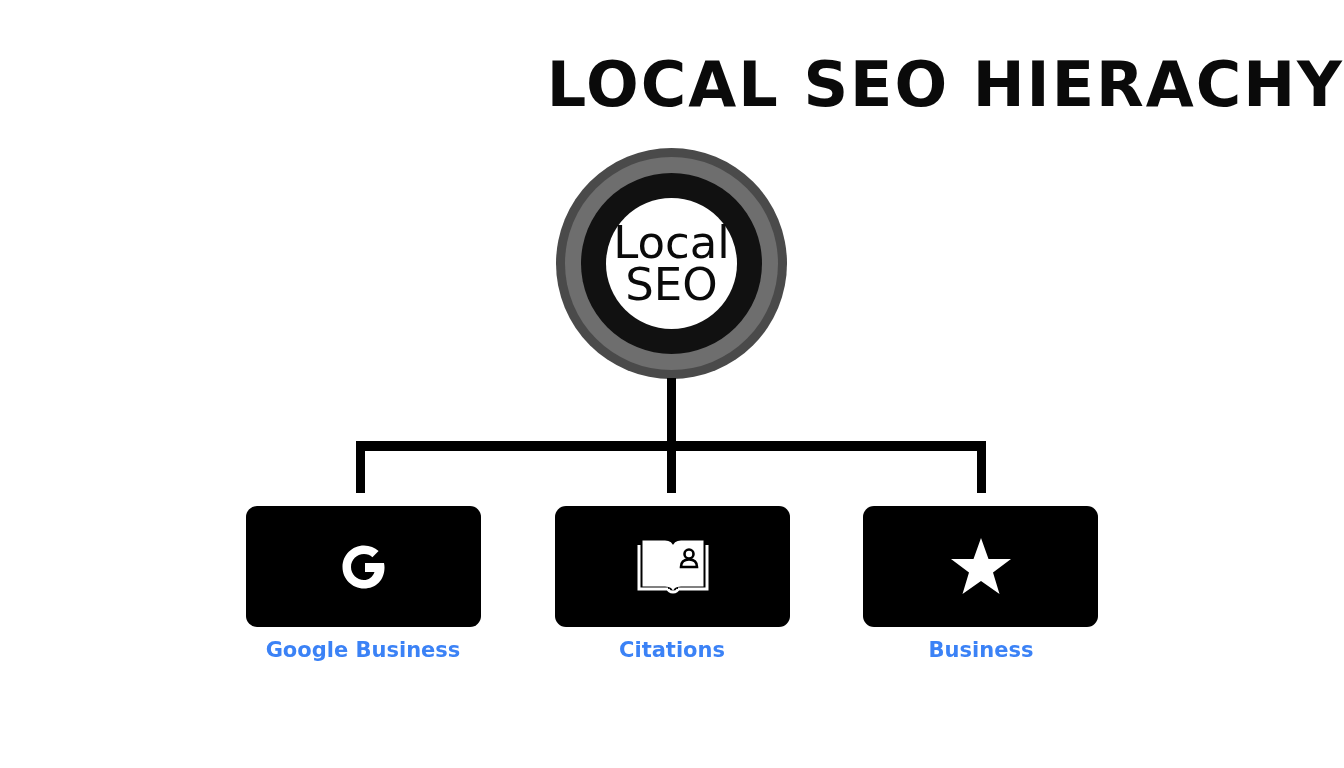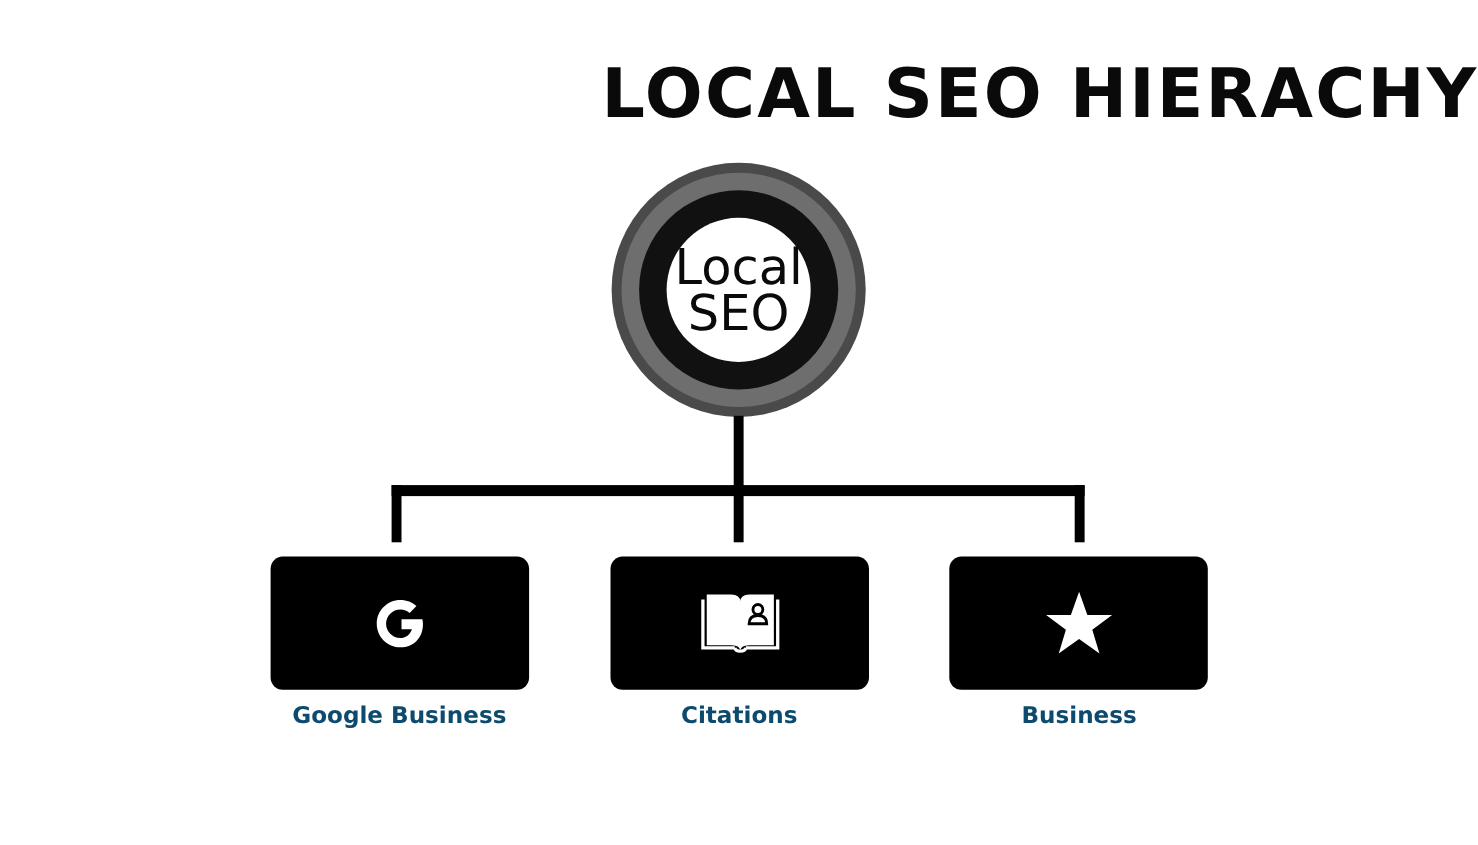--- a/index.html
+++ b/index.html
@@ -32,21 +32,21 @@
     font-family:"DejaVu Sans", "Liberation Sans", sans-serif;
     font-weight:normal; font-size:45px; line-height:42px; color:#0a0a0a;
   }
   .line { position:absolute; background:#000; }
   .box {
     position:absolute; top:506px; width:235px; height:121px; background:#000; border-radius:11px;
     display:flex; align-items:center; justify-content:center;
   }
   .label {
     position:absolute; top:638px; width:300px; text-align:center; font-size:21px; font-weight:bold;
-    font-family:"DejaVu Sans", "Liberation Sans", sans-serif; color:#0c4a6e;
+    font-family:"DejaVu Sans", "Liberation Sans", sans-serif; color:#3b82f6;
   }
 </style>
 </head>
 <body>
 
 <div class="title">LOCAL SEO HIERACHY</div>
 
 <div class="circle-outer">
   <div class="circle-mid">
     <div class="circle-inner-ring">

